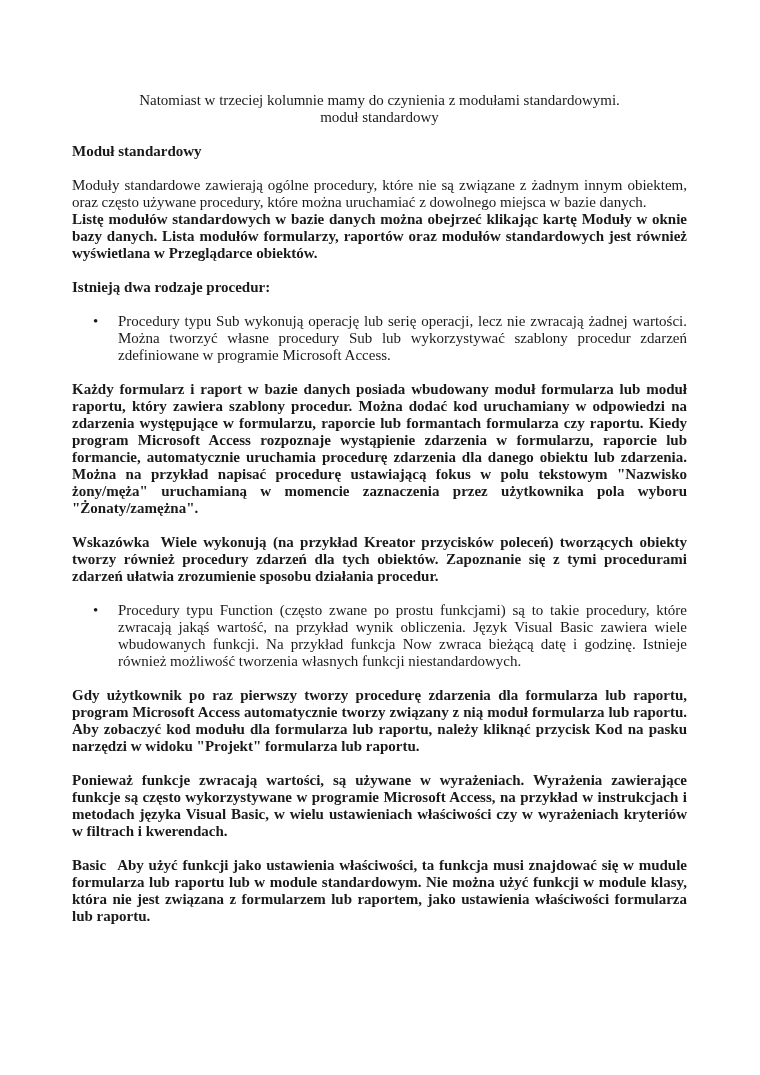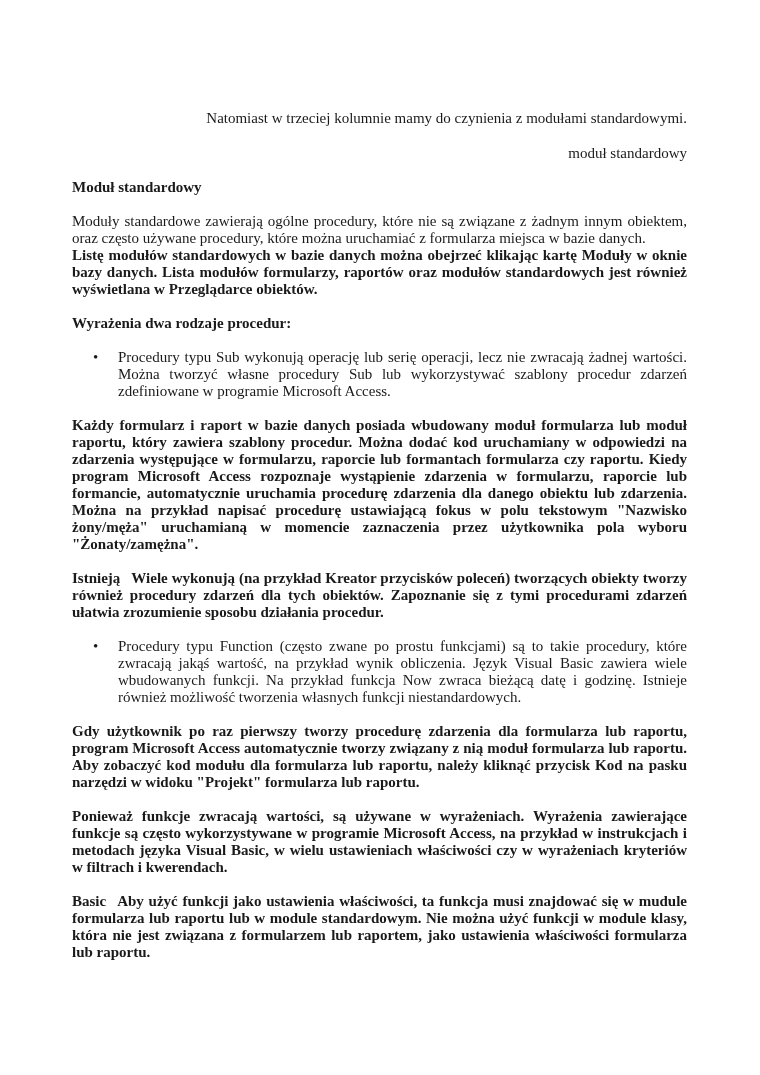--- a/index.html
+++ b/index.html
@@ -25,22 +25,21 @@
     }
     p {
       margin: 0;
       text-align: justify;
     }
     .para {
       margin-bottom: 17px;
       font-weight: bold;
     }
     .intro-line {
-      text-align: right;
-      margin-top: 18px;
+      text-align: center;
     }
     .heading {
       font-weight: bold;
       margin-top: 17px;
       margin-bottom: 17px;
       text-align: left;
     }
     .bullet-list {
       list-style: none;
       margin: 0 0 17px 0;
@@ -72,36 +71,36 @@
 </head>
 <body>
 
 <div class="page">
 
   <p class="intro-line">Natomiast w trzeciej kolumnie mamy do czynienia z modułami standardowymi.</p>
   <p class="intro-line">moduł standardowy</p>
 
   <p class="heading">Moduł standardowy</p>
 
-  <p class="last-line-left">Moduły standardowe zawierają ogólne procedury, które nie są związane z żadnym innym obiektem, oraz często używane procedury, które można uruchamiać z formularza miejsca w bazie danych.</p>
+  <p class="last-line-left">Moduły standardowe zawierają ogólne procedury, które nie są związane z żadnym innym obiektem, oraz często używane procedury, które można uruchamiać z dowolnego miejsca w bazie danych.</p>
   <p class="para last-line-left">Listę modułów standardowych w bazie danych można obejrzeć klikając kartę Moduły w oknie bazy danych. Lista modułów formularzy, raportów oraz modułów standardowych jest również wyświetlana w Przeglądarce obiektów.</p>
 
 
-  <p class="heading" style="margin-top:0">Wyrażenia dwa rodzaje procedur:</p>
+  <p class="heading" style="margin-top:0">Istnieją dwa rodzaje procedur:</p>
 
   <ul class="bullet-list">
     <li class="bullet-item last-line-left">
       <span class="bullet-glyph">•</span>
       <span>Procedury typu Sub wykonują operację lub serię operacji, lecz nie zwracają żadnej wartości. Można tworzyć własne procedury Sub lub wykorzystywać szablony procedur zdarzeń zdefiniowane w programie Microsoft Access.</span>
     </li>
   </ul>
 
   <p class="para last-line-left">Każdy formularz i raport w bazie danych posiada wbudowany moduł formularza lub moduł raportu, który zawiera szablony procedur. Można dodać kod uruchamiany w odpowiedzi na zdarzenia występujące w formularzu, raporcie lub formantach formularza czy raportu. Kiedy program Microsoft Access rozpoznaje wystąpienie zdarzenia w formularzu, raporcie lub formancie, automatycznie uruchamia procedurę zdarzenia dla danego obiektu lub zdarzenia. Można na przykład napisać procedurę ustawiającą fokus w polu tekstowym "Nazwisko żony/męża" uruchamianą w momencie zaznaczenia przez użytkownika pola wyboru "Żonaty/zamężna".</p>
 
-  <p class="para last-line-left"><span class="label-run">Istnieją</span><span class="label-gap"></span><span>Wiele wykonują (na przykład Kreator przycisków poleceń) tworzących obiekty tworzy również procedury zdarzeń dla tych obiektów. Zapoznanie się z tymi procedurami zdarzeń ułatwia zrozumienie sposobu działania procedur.</span></p>
+  <p class="para last-line-left"><span class="label-run">Wskazówka</span><span class="label-gap"></span><span>Wiele wykonują (na przykład Kreator przycisków poleceń) tworzących obiekty tworzy również procedury zdarzeń dla tych obiektów. Zapoznanie się z tymi procedurami zdarzeń ułatwia zrozumienie sposobu działania procedur.</span></p>
 
   <ul class="bullet-list">
     <li class="bullet-item last-line-left">
       <span class="bullet-glyph">•</span>
       <span>Procedury typu Function (często zwane po prostu funkcjami) są to takie procedury, które zwracają jakąś wartość, na przykład wynik obliczenia. Język Visual Basic zawiera wiele wbudowanych funkcji. Na przykład funkcja Now zwraca bieżącą datę i godzinę. Istnieje również możliwość tworzenia własnych funkcji niestandardowych.</span>
     </li>
   </ul>
 
   <p class="para last-line-left">Gdy użytkownik po raz pierwszy tworzy procedurę zdarzenia dla formularza lub raportu, program Microsoft Access automatycznie tworzy związany z nią moduł formularza lub raportu. Aby zobaczyć kod modułu dla formularza lub raportu, należy kliknąć przycisk Kod na pasku narzędzi w widoku "Projekt" formularza lub raportu.</p>
 

